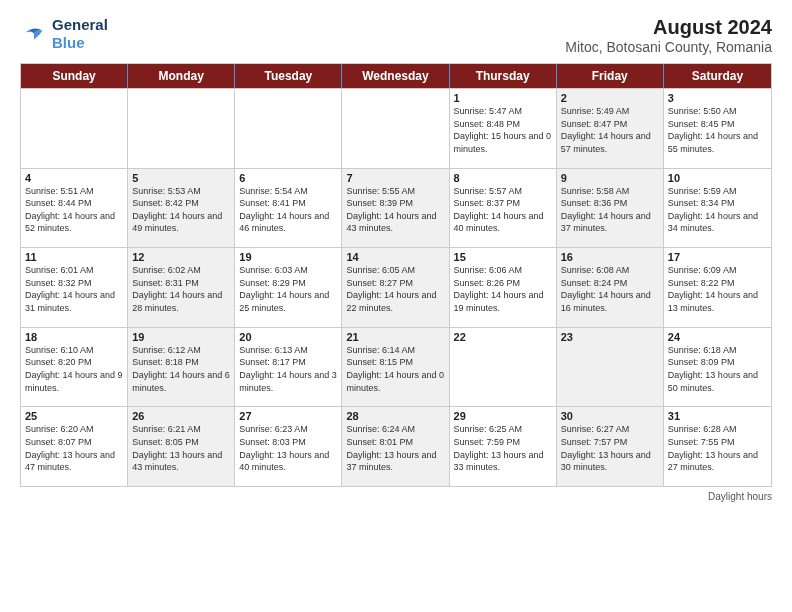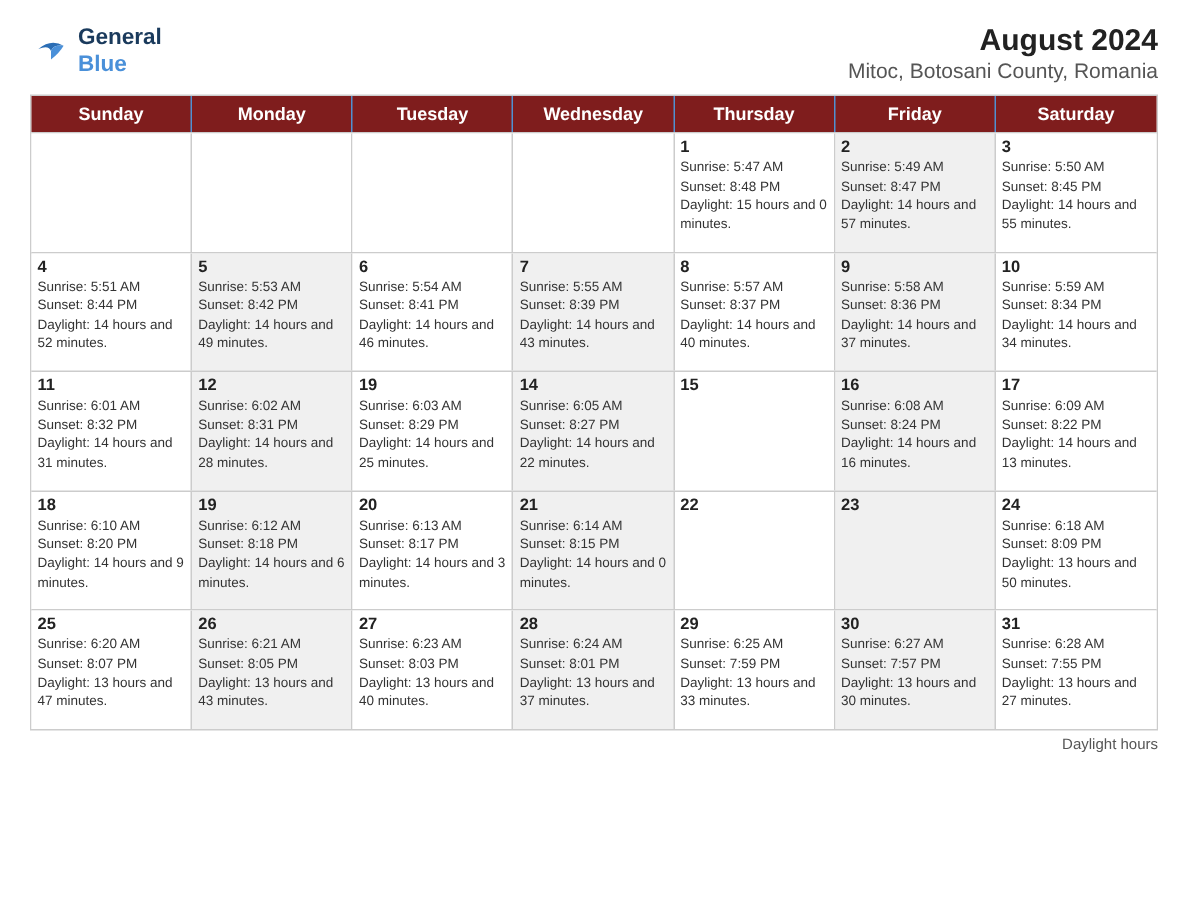--- a/index.html
+++ b/index.html
@@ -204,20 +204,21 @@
           <div class="cal-cell">
             <div class="day-num">19</div>
             <div class="day-info">Sunrise: 6:03 AM<br>Sunset: 8:29 PM<br>Daylight: 14 hours and 25 minutes.</div>
           </div>
           <div class="cal-cell shaded">
             <div class="day-num">14</div>
             <div class="day-info">Sunrise: 6:05 AM<br>Sunset: 8:27 PM<br>Daylight: 14 hours and 22 minutes.</div>
           </div>
           <div class="cal-cell">
             <div class="day-num">15</div>
+            <div class="day-info">Sunrise: 6:06 AM<br>Sunset: 8:26 PM<br>Daylight: 14 hours and 19 minutes.</div>
           </div>
           <div class="cal-cell shaded">
             <div class="day-num">16</div>
             <div class="day-info">Sunrise: 6:08 AM<br>Sunset: 8:24 PM<br>Daylight: 14 hours and 16 minutes.</div>
           </div>
           <div class="cal-cell">
             <div class="day-num">17</div>
             <div class="day-info">Sunrise: 6:09 AM<br>Sunset: 8:22 PM<br>Daylight: 14 hours and 13 minutes.</div>
           </div>
         </div>

